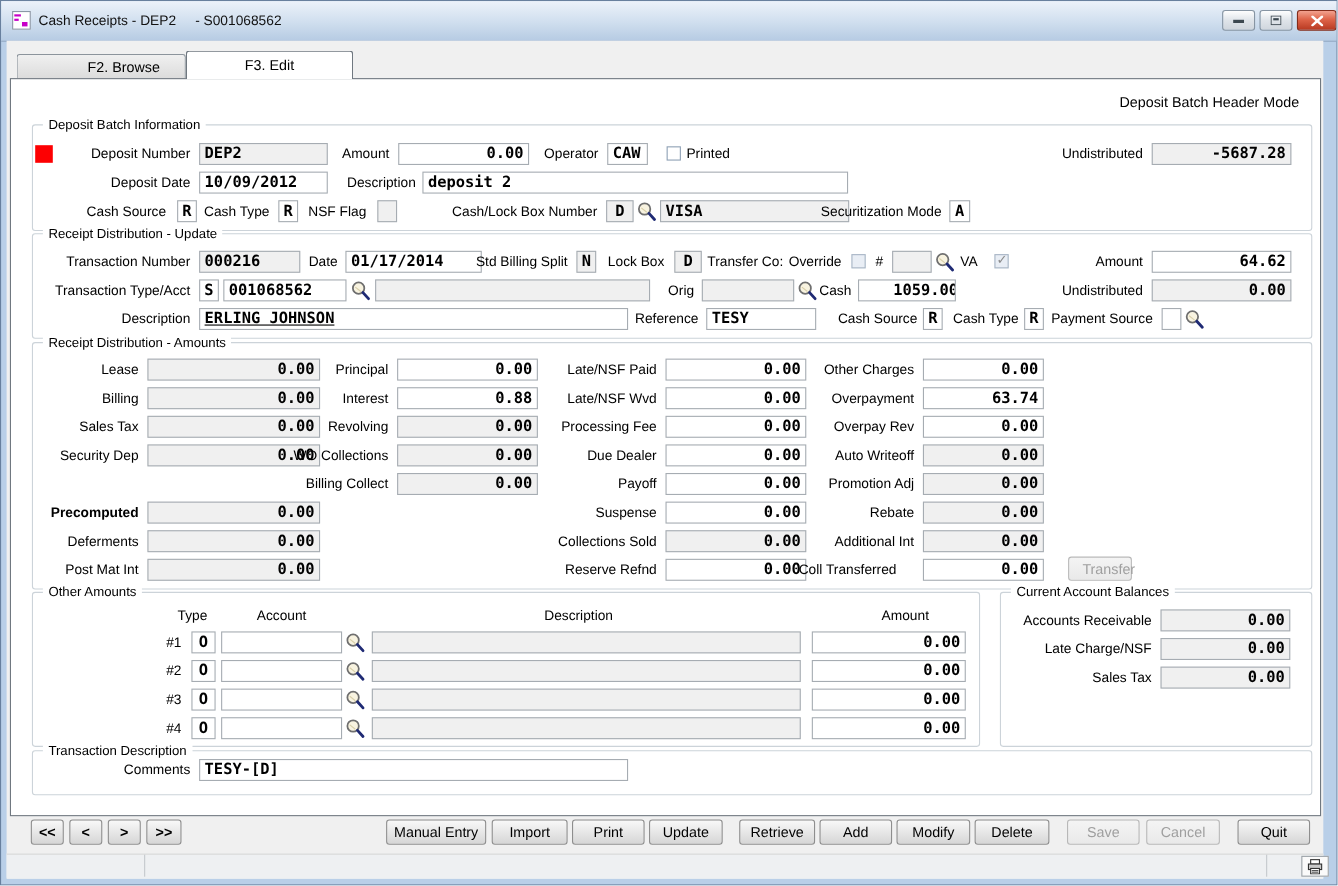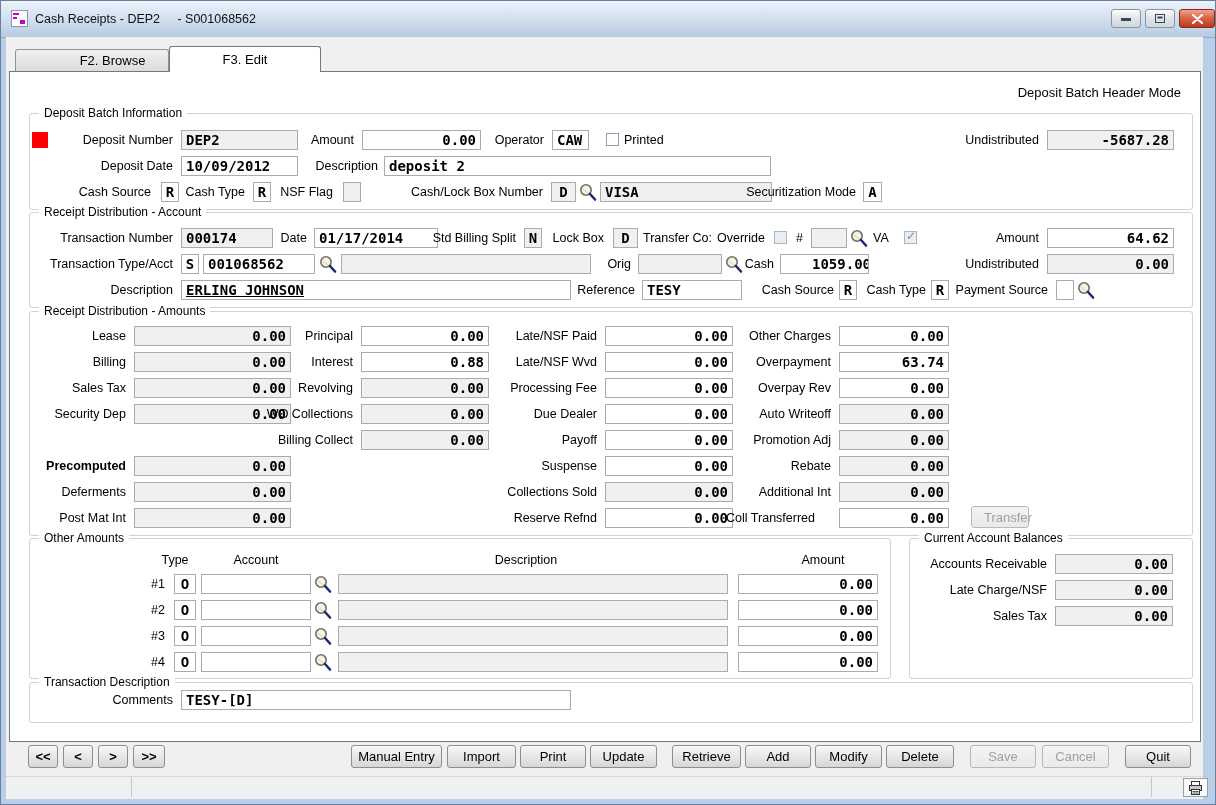--- a/index.html
+++ b/index.html
@@ -114,25 +114,25 @@
         <circle cx="8" cy="8" r="5.2" fill="#f8f3e0" stroke="#6f6f6f" stroke-width="1.6"></circle>
         <line x1="5" y1="7" x2="10" y2="11" stroke="#d9cfa9" stroke-width="1"></line>
         <line x1="12" y1="12" x2="17" y2="17.5" stroke="#1f2a74" stroke-width="2.6" stroke-linecap="round"></line>
       </svg>
   </div>
   <div class="fld ro" style="left:599px;top:181px;width:172px;">VISA</div>
   <div class="lbl" style="left:740px;top:181px;width:115px;">Securitization Mode</div>
   <div class="fld ctr" style="left:862px;top:181px;width:19px;">A</div>
 
   <div class="grp" style="left:28px;top:211px;width:1162px;height:94px;">
-    <span class="cap">Receipt Distribution - Account</span>
+    <span class="cap">Receipt Distribution - Update</span>
   </div>
 
   <div class="lbl" style="left:40px;top:227px;width:132px;">Transaction Number</div>
-  <div class="fld ro" style="left:180px;top:227px;width:92px;">000174</div>
+  <div class="fld ro" style="left:180px;top:227px;width:92px;">000216</div>
   <div class="lbl" style="left:278px;top:227px;width:28px;">Date</div>
   <div class="fld" style="left:313px;top:227px;width:124px;">01/17/2014</div>
   <div class="lbl" style="left:412px;top:227px;width:103px;">Std Billing Split</div>
   <div class="fld ro ctr" style="left:523px;top:227px;width:18px;">N</div>
   <div class="lbl" style="left:546px;top:227px;width:57px;">Lock Box</div>
   <div class="fld ro ctr" style="left:612px;top:227px;width:25px;">D</div>
   <div class="lbl la" style="left:642px;top:227px;width:75px;">Transfer Co:</div>
   <div class="lbl la" style="left:716px;top:227px;width:55px;">Override</div>
   <div class="cb dis" style="left:773px;top:230px;"></div>
   <div class="lbl la" style="left:795px;top:227px;width:12px;">#</div>

